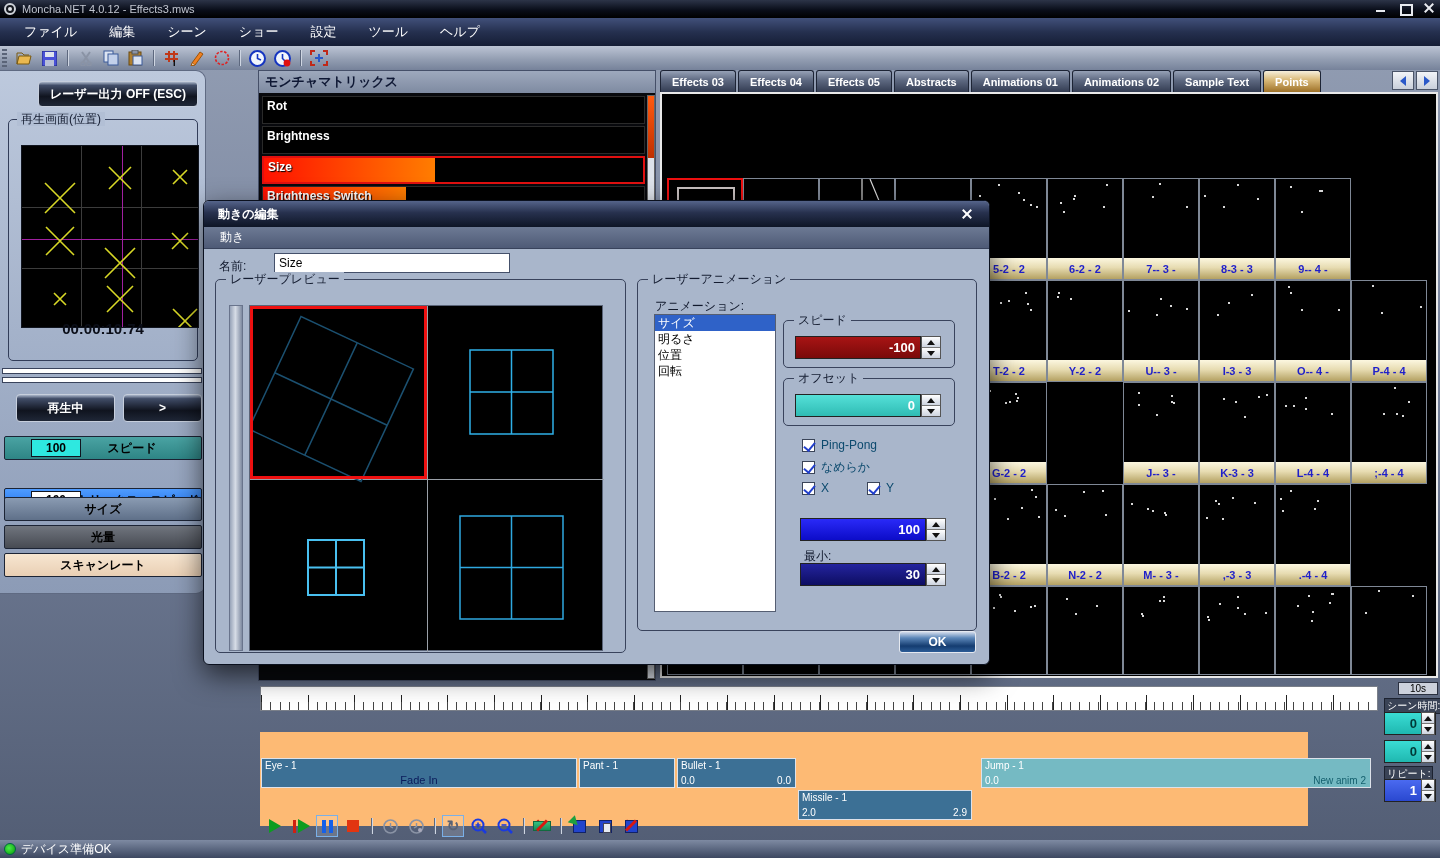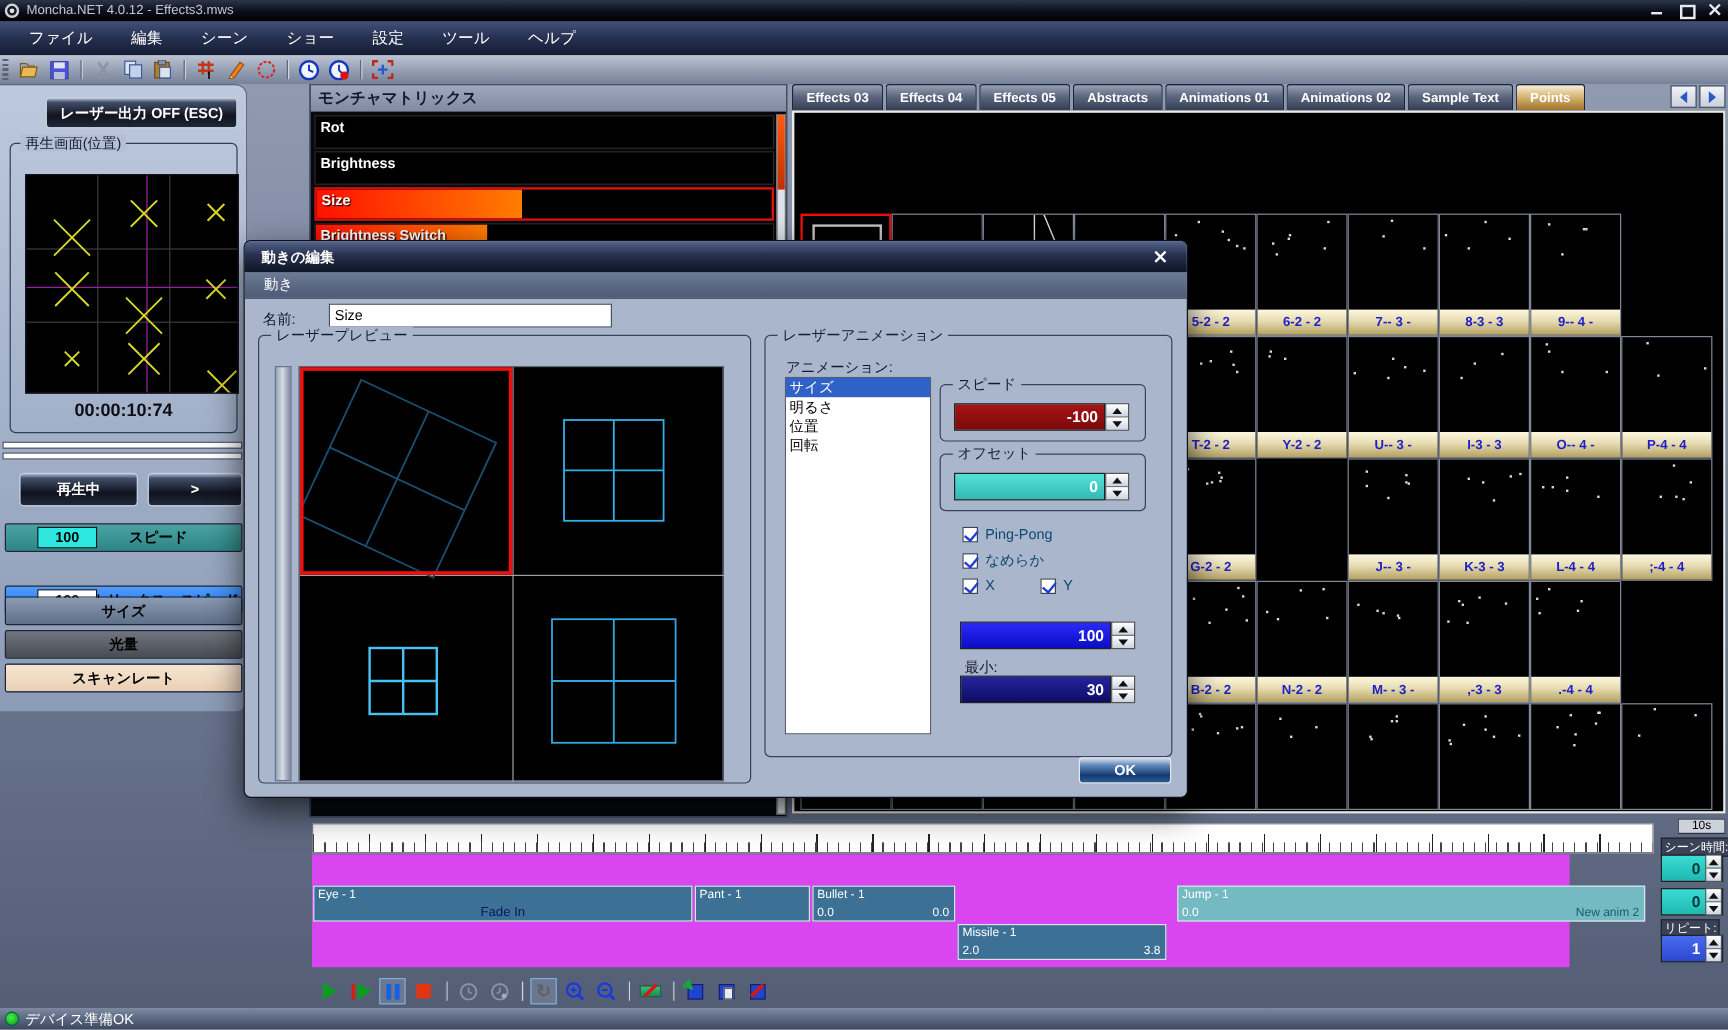--- a/index.html
+++ b/index.html
@@ -115,21 +115,21 @@
   .slabel{position:absolute;font-size:12px;color:#10182c}
   #okbtn{position:absolute;left:695px;top:430px;width:77px;height:22px;border:1px solid #e5e9f0;border-radius:3px;
     background:linear-gradient(180deg,#d3dcec 0%,#5b86b8 30%,#143c70 70%,#2c5c96 100%);
     color:#fff;font-size:12px;font-weight:bold;display:flex;align-items:center;justify-content:center;cursor:pointer}
   
   #ruler{left:260px;top:686px;width:1118px;height:25px;background:#fff;border:1px solid #7a7f89;cursor:pointer}
   #ruler::after{content:"";position:absolute;left:0;right:0;bottom:0;top:0;
     background:repeating-linear-gradient(90deg,#444 0 1px,transparent 1px 9.3px),
                repeating-linear-gradient(90deg,#222 0 1px,transparent 1px 46.6px);
     background-size:100% 8px,100% 15px;background-position:bottom left;background-repeat:no-repeat}
-  #tracks{left:260px;top:712px;width:1048px;height:94px;background:#d946ef}
+  #tracks{left:260px;top:732px;width:1048px;height:94px;background:#fdba74}
   .tblock{position:absolute;height:30px;border:1px solid #dde2ea;font-size:10px;color:#fff;overflow:hidden;cursor:pointer}
   .tblock .tname{position:absolute;left:3px;top:1px;white-space:nowrap}
   .tblock .bl{position:absolute;left:3px;bottom:1px}
   .tblock .br{position:absolute;right:4px;bottom:1px}
   .tblock .ctr{position:absolute;left:0;right:0;bottom:1px;text-align:center;color:#0a1a5a;font-size:11px}
   .tb-blue{background:#3c7095}
   .tb-teal{background:#75bac3}
   .tb-teal .br{color:#15606e}
   #tl-side{left:1384px;top:682px;width:56px;height:122px}
   #len-badge{position:absolute;left:14px;top:0;width:40px;height:13px;background:#ccd1dc;border:1px solid #2a3040;
@@ -276,21 +276,21 @@
           <path d="M87 21 L109 43 M109 21 L87 43" stroke="#d8d826" stroke-width="1.6" fill="none"></path>
           <path d="M151 24 L165 38 M165 24 L151 38" stroke="#d8d826" stroke-width="1.6" fill="none"></path>
           <path d="M24 81 L52 109 M52 81 L24 109" stroke="#d8d826" stroke-width="1.6" fill="none"></path>
           <path d="M83 102 L113 132 M113 102 L83 132" stroke="#d8d826" stroke-width="1.6" fill="none"></path>
           <path d="M150 87 L166 103 M166 87 L150 103" stroke="#d8d826" stroke-width="1.6" fill="none"></path>
           <path d="M32 147 L44 159 M44 147 L32 159" stroke="#d8d826" stroke-width="1.6" fill="none"></path>
           <path d="M85 140 L111 166 M111 140 L85 166" stroke="#d8d826" stroke-width="1.6" fill="none"></path>
           <path d="M151 163 L175 187 M175 163 L151 187" stroke="#d8d826" stroke-width="1.6" fill="none"></path>
         </svg>
     </div>
-    <div class="abs" id="timestamp" style="left:0;top:214px;width:100%">00:00:10:74</div>
+    <div class="abs" id="timestamp" style="left:0;top:200px;width:100%">00:00:10:74</div>
   </div>
   <div class="abs whitebar" style="left:2px;top:297px;width:200px"></div>
   <div class="abs whitebar" style="left:2px;top:306px;width:200px"></div>
   <div class="abs btn-dark" style="left:16px;top:323px;width:99px;height:28px">再生中</div>
   <div class="abs btn-dark" style="left:123px;top:323px;width:79px;height:28px">&gt;</div>
   <div class="abs meter" style="left:4px;top:365px;width:198px;height:24px;background:linear-gradient(180deg,#4aa3a3,#2e8585)">
     <span class="val" style="background:#2ee8e0">100</span>
     <span class="mlabel">スピード</span>
   </div>
   <div class="abs meter" style="left:4px;top:393px;width:198px;height:24px;background:linear-gradient(180deg,#4f9cff,#1f6fe8)">
@@ -654,21 +654,21 @@
       <div class="br">0.0</div>
     </div>
     <div class="tblock tb-teal" style="left: 721px; top: 26px; width: 390px;">
       <div class="tname">Jump - 1</div>
       <div class="bl">0.0</div>
       <div class="br">New anim 2</div>
     </div>
     <div class="tblock tb-blue" style="left: 538px; top: 58px; width: 174px;">
       <div class="tname">Missile - 1</div>
       <div class="bl">2.0</div>
-      <div class="br">3.8</div>
+      <div class="br">2.9</div>
     </div>
   </div>
 <div class="abs" id="tl-side">
   <div id="len-badge">10s</div>
   <div class="sidelabel" style="left:0;top:16px">シーン時間:</div>
   <div class="sidespin" style="left:0;top:30px;background:linear-gradient(180deg,#3adcd4,#1fb8b0);color:#003a38">
     <span>0</span>
     <span class="spin">
         <div class="u"></div>
         <div class="d"></div>

